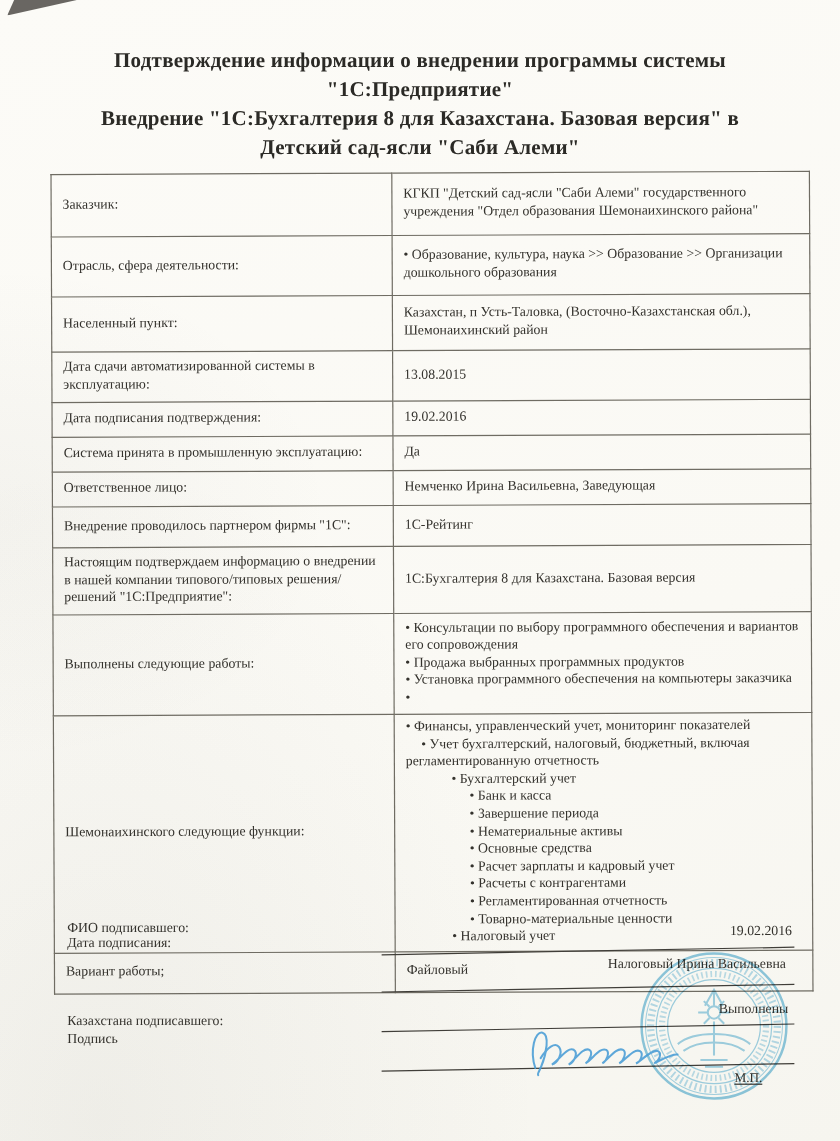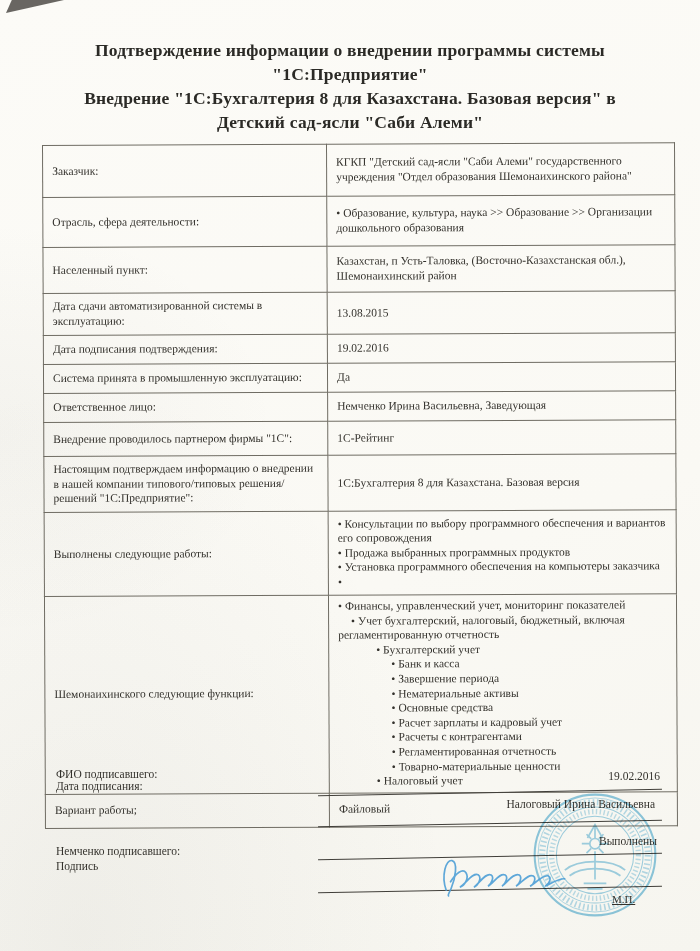--- a/index.html
+++ b/index.html
@@ -134,21 +134,21 @@
       </tr>
       <tr class="r11">
         <td class="lbl">Вариант работы;</td>
         <td class="val">Файловый</td>
       </tr>
     </tbody>
   </table>
 
   <div class="sig-label" style="top:780px">Дата подписания:</div>
   <div class="sig-label" style="top:768px">ФИО подписавшего:</div>
-  <div class="sig-label" style="top:845px">Немченко подписавшего:</div>
+  <div class="sig-label" style="top:845px">Казахстана подписавшего:</div>
   <div class="sig-label" style="top:860px">Подпись</div>
 
   <div class="sig-value" style="top:770px;right:40px">19.02.2016</div>
   <div class="sig-value" style="top:798px;right:45px">Налоговый Ирина Васильевна</div>
   <div class="sig-value" style="top:835px;right:43px">Выполнены</div>
 
   <div class="sig-line" style="top:792px"></div>
   <div class="sig-line" style="top:823px"></div>
   <div class="sig-line" style="top:856px"></div>
   <div class="sig-line" style="top:889px"></div>

